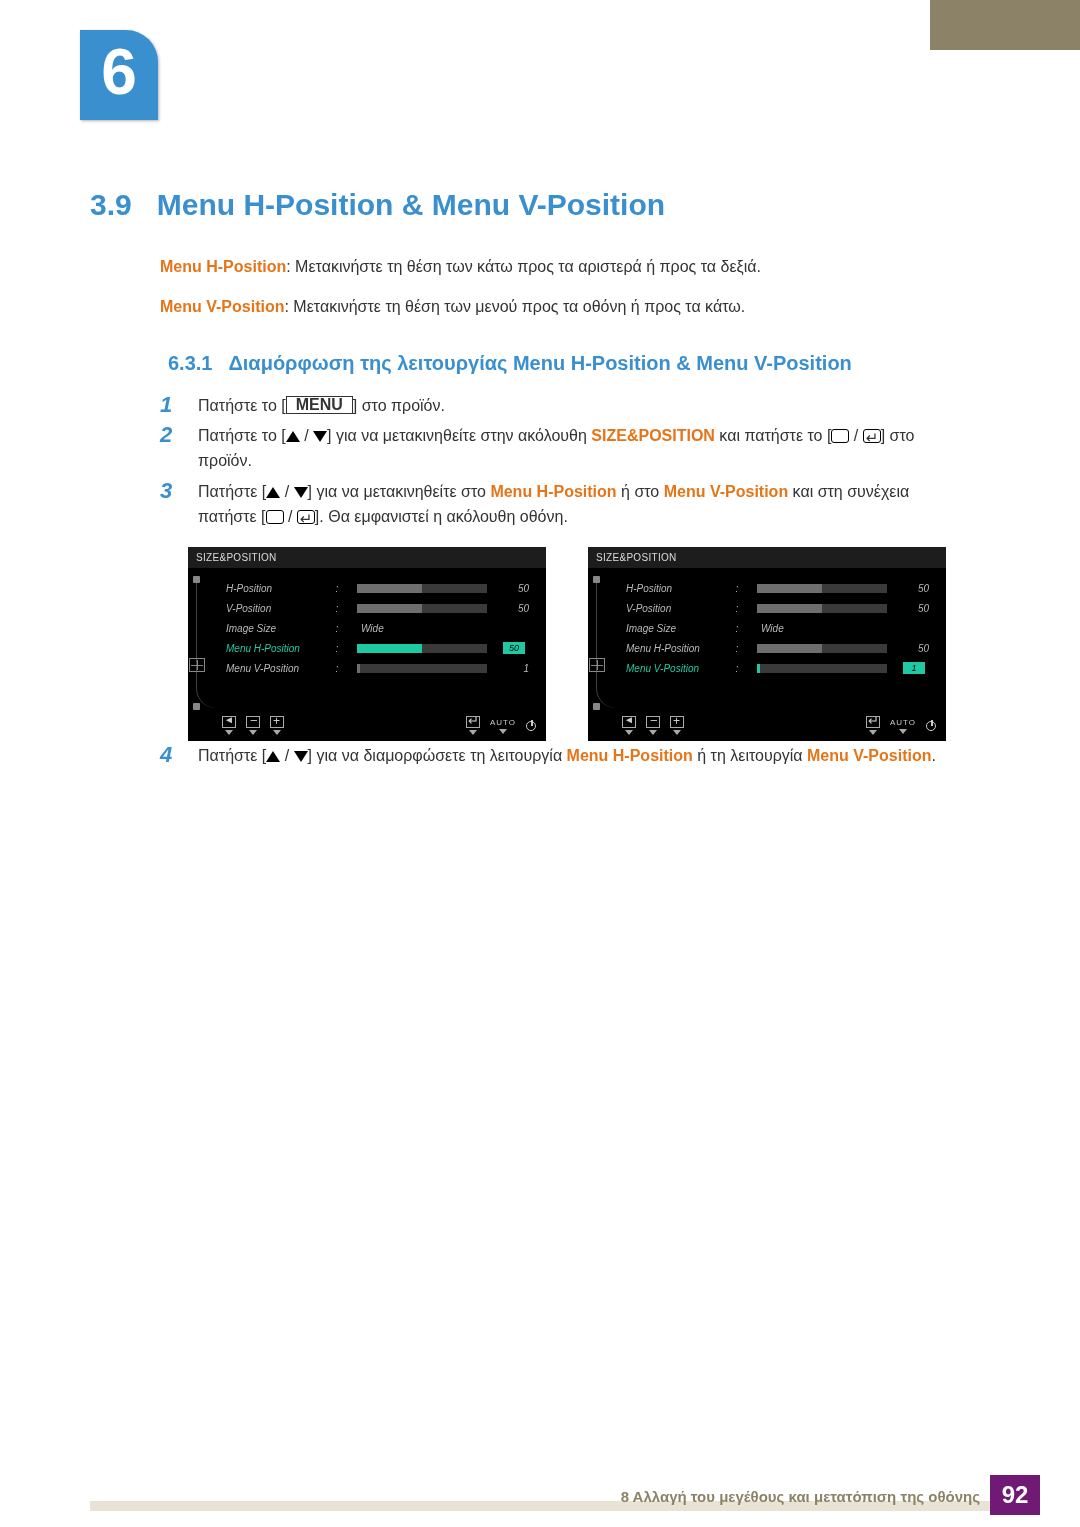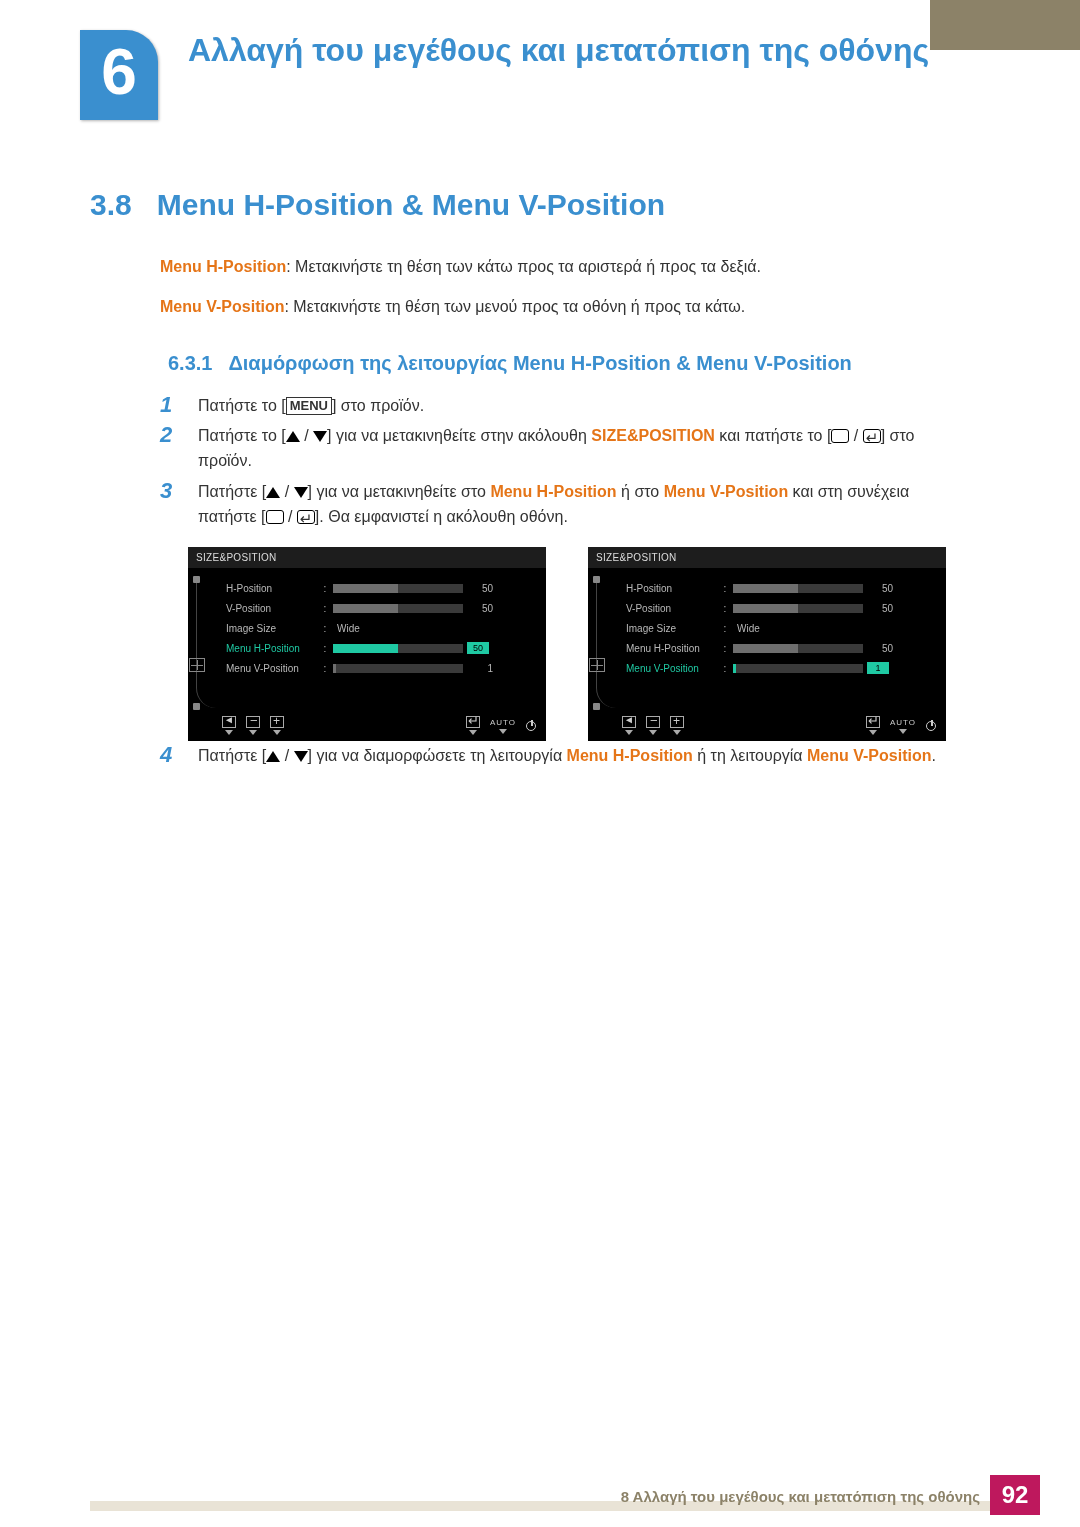--- a/index.html
+++ b/index.html
@@ -80,22 +80,22 @@
     color: #3a8fcf;
     font-size: 22px;
     font-style: italic;
     font-weight: 600;
     line-height: 1;
     min-width: 20px;
   }
   .step .txt { flex: 1; }
   .key {
     border: 1.5px solid #333;
-    padding: 0 3px;
-    font-size: 13px;
+    padding: 0 9px;
+    font-size: 16px;
     font-weight: bold;
     display: inline-block;
     line-height: 16px;
     vertical-align: 1px;
     text-align: right;
   }
   .tri-up, .tri-down {
     display: inline-block;
     width: 0; height: 0;
     vertical-align: -1px;
@@ -155,22 +155,23 @@
   .rail-ic::before, .rail-ic::after {
     content: ""; position: absolute; background: #888;
   }
   .rail-ic::before { left: 7px; top: 1px; width: 1px; height: 10px; }
   .rail-ic::after  { left: 1px; top: 6px; width: 12px; height: 1px; }
   .osd-list { flex: 1; }
   .osd-item {
     display: flex;
     align-items: center;
     height: 20px;
-    gap: 4px;
+    gap: 16px;
     font-size: 10px;
+    font-style: italic;
   }
   .osd-item .lbl { width: 95px; padding-left: 4px; }
   .osd-item .colon { width: 8px; text-align: center; }
   .osd-item .slider {
     width: 130px; height: 9px; background: #3a3a3a; position: relative;
   }
   .osd-item .slider .fill { height: 100%; background: #6e6e6e; }
   .osd-item.sel .slider .fill { background: #1fc9a3; }
   .osd-item .val { width: 28px; text-align: right; padding-right: 2px; }
   .osd-item.sel .lbl { color: #1fc9a3; }
@@ -198,41 +199,40 @@
     position: absolute;
     bottom: 12px; left: 0; right: 0;
     height: 40px;
   }
   .footer-bar {
     position: absolute; left: 90px; right: 40px; bottom: 4px;
     height: 10px; background: #e9e3d6;
   }
   .page-box {
     position: absolute; right: 40px; bottom: 0;
-    width: 50px; height: 40px; background: #be185d;
+    width: 50px; height: 40px; background: #701a75;
     color: #fff; font-size: 24px; font-weight: bold;
     display: flex; align-items: center; justify-content: center;
   }
   .foot-text {
     position: absolute; right: 100px; bottom: 10px;
     color: #8c8268; font-weight: bold; font-size: 15px;
   }
 </style>
 </head>
 <body>
 
 <div class="header-bar"></div>
 
 <div class="chapter-block">
   <div class="chapter-badge">6</div>
-  <div class="chapter-title">Αλλαγή του μεγέθους και μετατόπιση της οθόνης</div>
 </div>
 
 <div class="section-63">
-  <span>3.8</span>&nbsp;&nbsp;
+  <span>3.9</span>&nbsp;&nbsp;
   <span>Menu H-Position &amp; Menu V-Position</span>
 </div>
 
 <div class="para" style="top:256px;">
   <span class="orange">Menu H-Position</span><span>: Μετακινήστε τη θέση των κάτω προς τα αριστερά ή προς τα δεξιά.</span>
 </div>
 <div class="para" style="top:296px;">
   <span class="orange">Menu V-Position</span><span>: Μετακινήστε τη θέση των μενού προς τα οθόνη ή προς τα κάτω.</span>
 </div>
 

